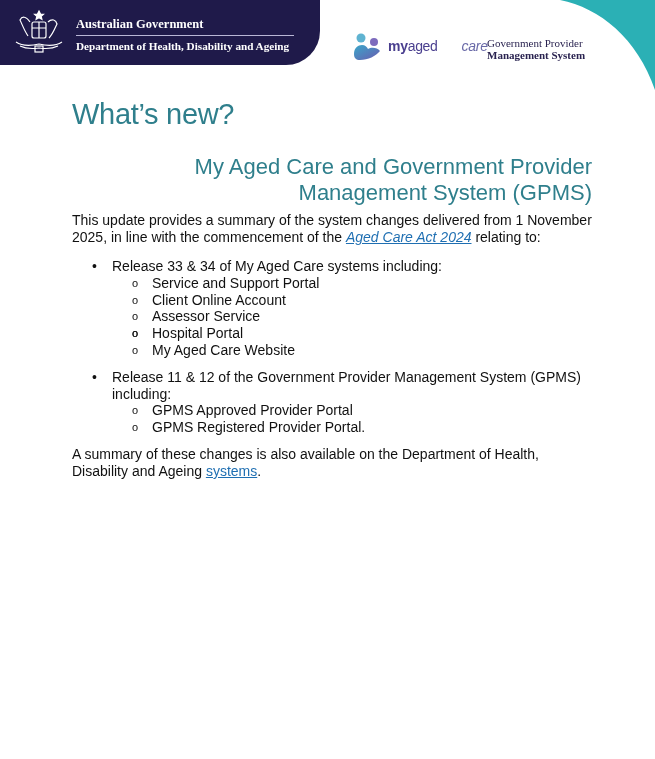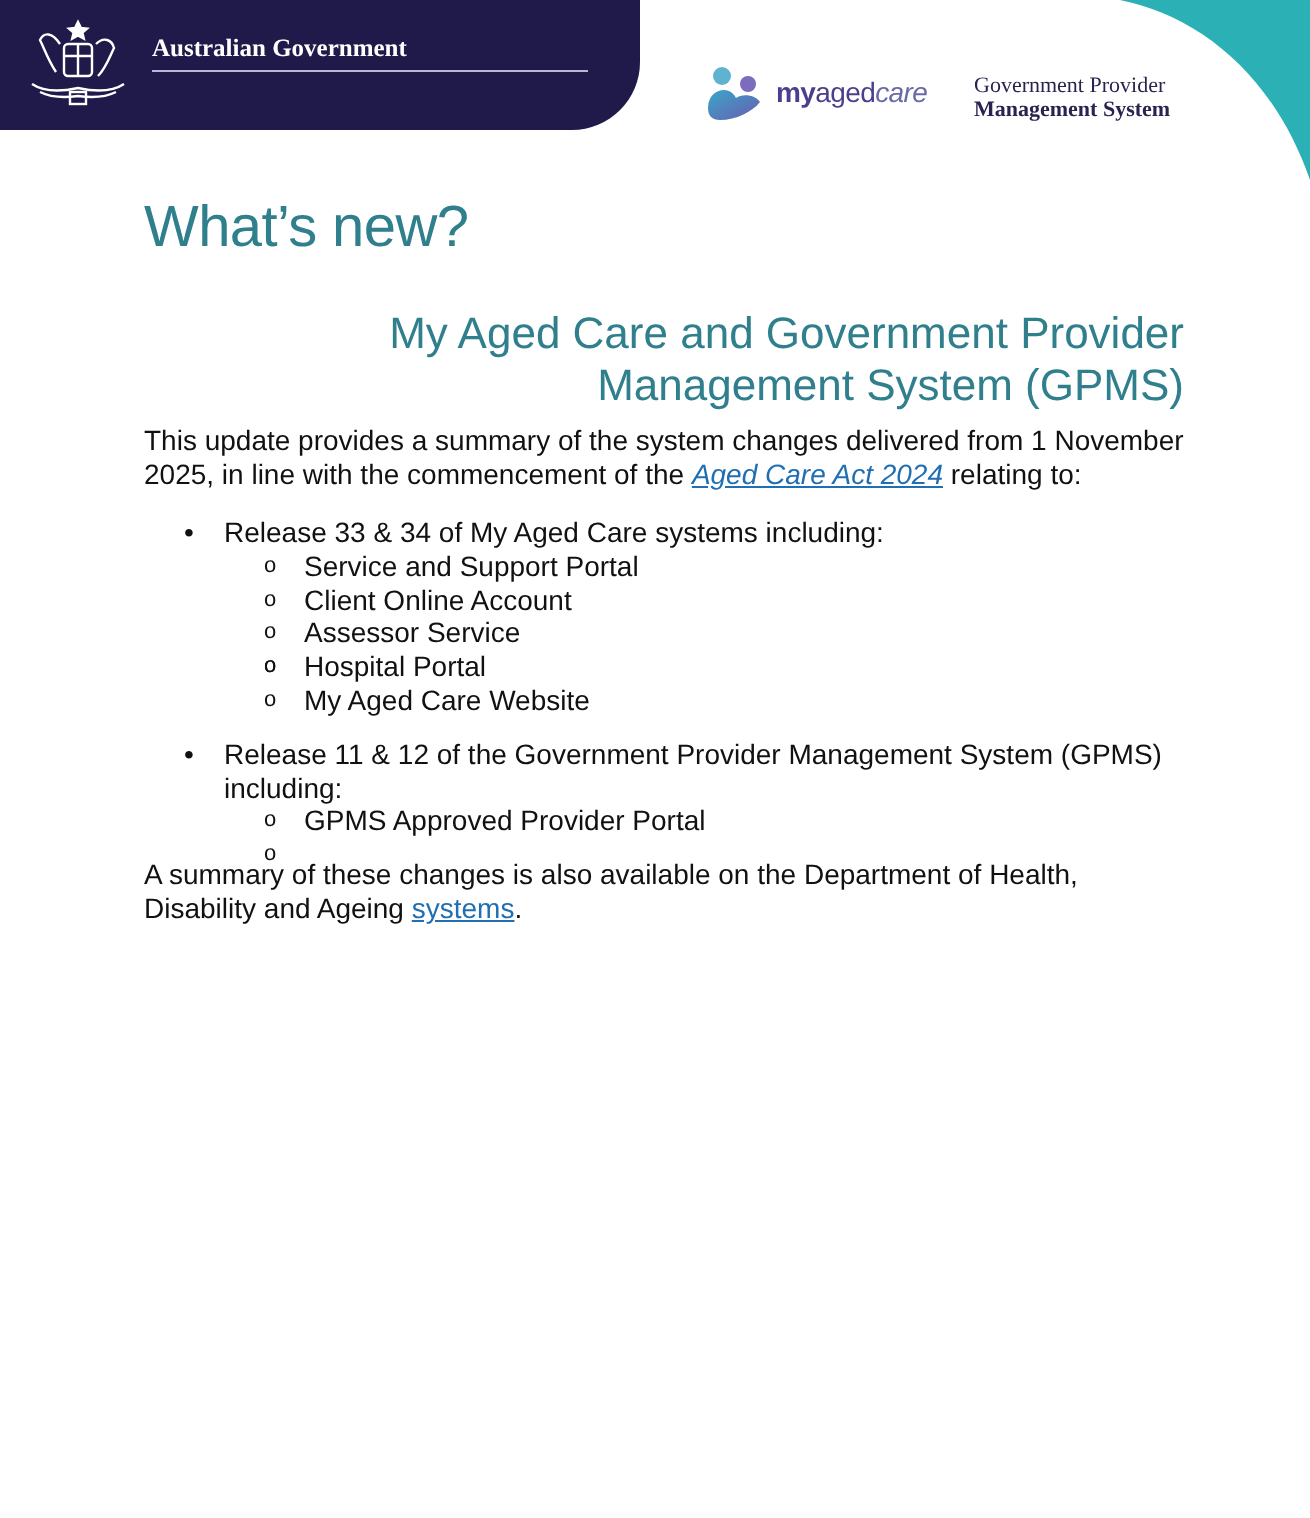--- a/index.html
+++ b/index.html
@@ -24,21 +24,21 @@
       font-size: 11.2px; line-height: 14px; margin-top: 3px; white-space: nowrap;
     }
 
     .teal-corner { position: absolute; right: 0; top: 0; width: 110px; height: 90px; }
 
     .mac-logo { position: absolute; left: 352px; top: 32px; display: flex; align-items: center; }
     .mac-icon { width: 30px; height: 28px; }
     .mac-word { margin-left: 6px; font-size: 14px; letter-spacing: -0.3px; }
     .mac-my { color: #4a3f8f; font-weight: bold; }
     .mac-aged { color: #4a3f8f; }
-    .mac-care { color: #6a6aa8; font-style: italic; }
+    .mac-care { color: #6a6aa8; font-style: italic; padding-left: 24px; }
 
     .gpms-logo { position: absolute; left: 487px; top: 37px; font-family: "Liberation Serif", serif; color: #2a2350; }
     .gpms-l1 { font-size: 11px; line-height: 12px; }
     .gpms-l2 { font-size: 11px; line-height: 12px; font-weight: bold; }
 
     
     .content { position: absolute; left: 72px; top: 96px; width: 520px; }
     h1.page-title { font-weight: normal; color: #2f7f8c; font-size: 29px; line-height: 36px; letter-spacing: -0.3px; }
     h2.section-title { font-weight: normal; color: #2f7f8c; font-size: 22px; line-height: 26px; margin-top: 22px; text-align: right; }
     p.body { font-size: 14px; line-height: 17px; margin-top: 6px; }
@@ -64,20 +64,21 @@
       <path d="M24 20 h14 M31 14 v16"></path>
       <path d="M22 14 c-4-6-8-6-10-2 c2 4 4 10 8 16"></path>
       <path d="M40 14 c4-4 8-2 9 2 c-2 4-4 10-8 14"></path>
       <path d="M8 34 c6 4 14 4 23 2 c9 2 17 2 23-2"></path>
       <path d="M12 38 c6 3 12 3 19 2 c7 1 13 1 19-2"></path>
       <rect x="27" y="38" width="8" height="6"></rect>
     </g>
   </svg>
   <div class="gov-text">
     <div class="gov-name">Australian Government</div>
+    <div class="gov-dept">Department of Health, Disability and Ageing</div>
   </div>
 </div>
 
 <svg class="teal-corner" viewBox="0 0 110 90">
   <path d="M15 0 C55 8 92 38 110 90 L110 0 Z" fill="#2bb0b5"></path>
 </svg>
 
 <div class="mac-logo">
   <svg class="mac-icon" viewBox="0 0 30 28">
     <defs>
@@ -119,21 +120,21 @@
         <li><span class="ring">o</span></li>
         <li><span class="ring">o</span><span>Hospital Portal</span></li>
         <li><span class="ring">o</span><span>My Aged Care Website</span></li>
       </ul>
     </li>
     <li>
       <span class="dot">•</span>
       <span>Release 11 &amp; 12 of the Government Provider Management System (GPMS) including:</span>
       <ul class="sub">
         <li><span class="ring">o</span><span>GPMS Approved Provider Portal</span></li>
-        <li><span class="ring">o</span></li>
+        <li><span class="ring">o</span><span>GPMS Registered Provider Portal.</span></li>
       </ul>
     </li>
   </ul>
 
   <p class="body summary">
     <span>A summary of these changes is also available on the Department of Health, Disability and Ageing </span><a class="link" href="#">systems</a><span>.</span>
   </p>
 </div>
 
 </body></html>

